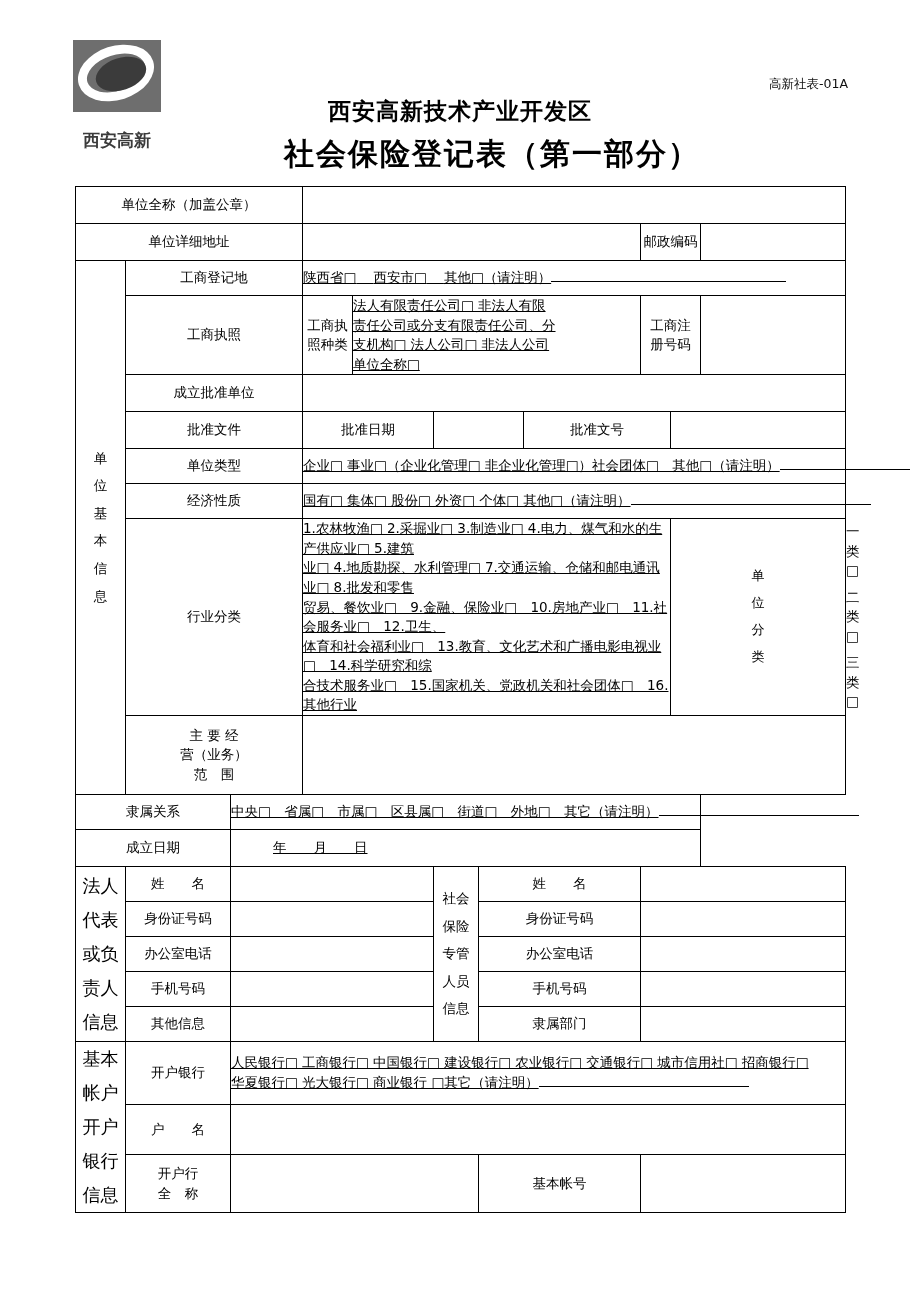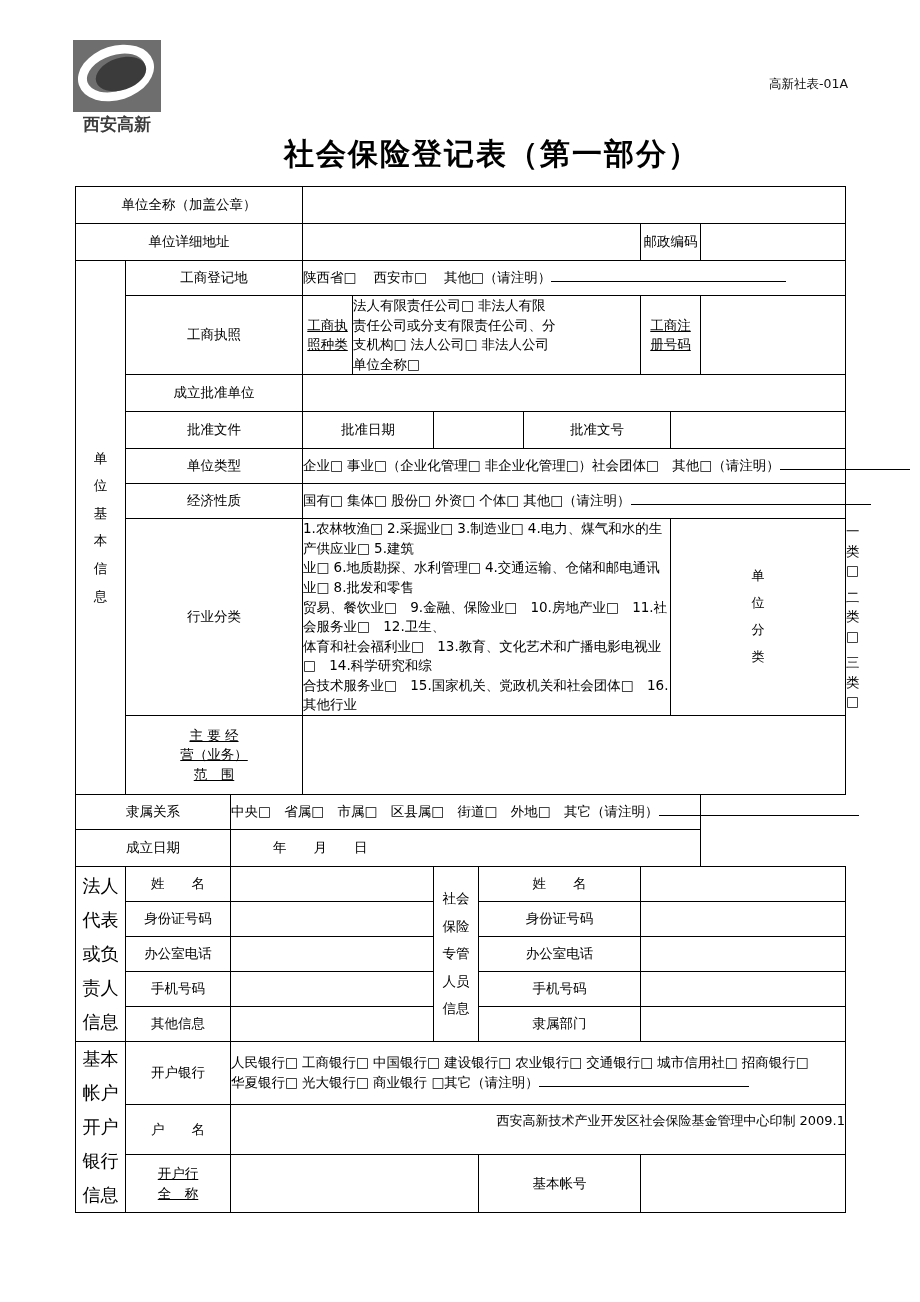--- a/index.html
+++ b/index.html
@@ -32,21 +32,21 @@
   }
   .logo-mark:after{
     content:"";position:absolute;
     left:22px;top:18px;width:52px;height:32px;
     background:#3b3b3b;border-radius:50%;
     transform:rotate(-18deg);
   }
   .logo-text{
     width:88px;text-align:center;
     font-weight:bold;font-size:17px;letter-spacing:0px;
-    color:#3b3b3b;line-height:22px;margin-top:2px;
+    color:#3b3b3b;line-height:22px;margin-top:18px;
     font-family:Liberation Serif, serif;
   }
 
   .form-code{
     position:absolute;right:72px;top:76px;
     font-size:12.5px;color:#111;
     font-family:"DejaVu Sans","Liberation Sans",sans-serif;
   }
   .title1{
     position:absolute;left:0;top:96px;width:920px;text-align:center;
@@ -67,21 +67,21 @@
   .tbl td{
     border:1px solid #000;
     padding:0;
     vertical-align:middle;
     font-size:13.5px;
     line-height:1.45;
   }
   .ctr{text-align:center;}
   .lbl{text-align:center;white-space:nowrap;}
   .pad{padding:2px 6px;}
-  .padl{padding:3px 0 3px 7px;}
+  .padl{padding:3px 0 3px 7px;text-decoration:underline;}
 
   
   .vert{
     text-align:center;
     font-size:14px;
     line-height:1.0;
     letter-spacing:0;
     padding:4px 0;
   }
   .vert span{display:block;padding:4px 0;}
@@ -89,41 +89,42 @@
   .blank{display:inline-block;border-bottom:1px solid #000;}
   .u130{width:130px;}
   .u200{width:200px;}
   .u235{width:235px;}
   .u210{width:210px;}
   .u240{width:240px;}
 
   .small{font-size:12.6px;line-height:1.5;}
   .tiny{font-size:12.2px;line-height:1.45;}
 
-  .stack-lines{font-size:13.5px;line-height:1.55;text-align:center;text-decoration:underline;}
+  .stack-lines{font-size:13.5px;line-height:1.55;text-align:center;}
   .stack-lines span{display:block;}
 
   .footer{
     position:absolute;left:0;top:1112px;width:845px;text-align:right;
     font-size:13px;
   }
   .nowrapline{white-space:nowrap;}
   .cellrow{display:block;}
 </style>
 </head>
 <body>
 
 <div class="page">
 
   <div class="logo">
     <div class="logo-mark"></div>
     <div class="logo-text">西安高新</div>
   </div>
 
   <div class="form-code">高新社表-01A</div>
+  <div class="title1">西安高新技术产业开发区</div>
   <div class="title2">社会保险登记表（第一部分）</div>
 
   <table class="tbl">
     <colgroup>
       <col style="width:50px">
       <col style="width:105px">
       <col style="width:72px">
       <col style="width:50px">
       <col style="width:28px">
       <col style="width:53px">
@@ -211,21 +212,21 @@
       <td colspan="2" class="lbl" style="height:34px">经济性质</td>
       <td colspan="10" class="small padl">
         <span class="nowrapline"><span>国有□ 集体□ 股份□ 外资□ 个体□ 其他□（请注明）</span><span class="blank u240"></span></span>
       </td>
     </tr>
 
     <tr>
       <td colspan="2" rowspan="3" class="lbl">行业分类</td>
       <td colspan="8" rowspan="3" class="tiny padl" style="height:104px;vertical-align:middle">
         <span class="cellrow">1.农林牧渔□ 2.采掘业□ 3.制造业□ 4.电力、煤气和水的生产供应业□ 5.建筑</span>
-        <span class="cellrow">业□ 6.地质勘探、水利管理□ 4.交通运输、仓储和邮电通讯业□ 8.批发和零售</span>
+        <span class="cellrow">业□ 4.地质勘探、水利管理□ 7.交通运输、仓储和邮电通讯业□ 8.批发和零售</span>
         <span class="cellrow">贸易、餐饮业□　9.金融、保险业□　10.房地产业□　11.社会服务业□　12.卫生、</span>
         <span class="cellrow">体育和社会福利业□　13.教育、文化艺术和广播电影电视业□　14.科学研究和综</span>
         <span class="cellrow">合技术服务业□　15.国家机关、党政机关和社会团体□　16.其他行业</span>
       </td>
       <td colspan="2" rowspan="3" class="vert" style="font-size:13px">
         <span>单</span>
         <span>位</span>
         <span>分</span>
         <span>类</span>
       </td>
@@ -328,15 +329,14 @@
         <span>全　称</span>
       </td>
       <td colspan="5"></td>
       <td colspan="3" class="lbl">基本帐号</td>
       <td colspan="3"></td>
     </tr>
 
   </tbody>
     </table>
 
-  <div class="footer">西安高新技术产业开发区社会保险基金管理中心印制  2009.1</div>
 
 </div>
 
 </body></html>

